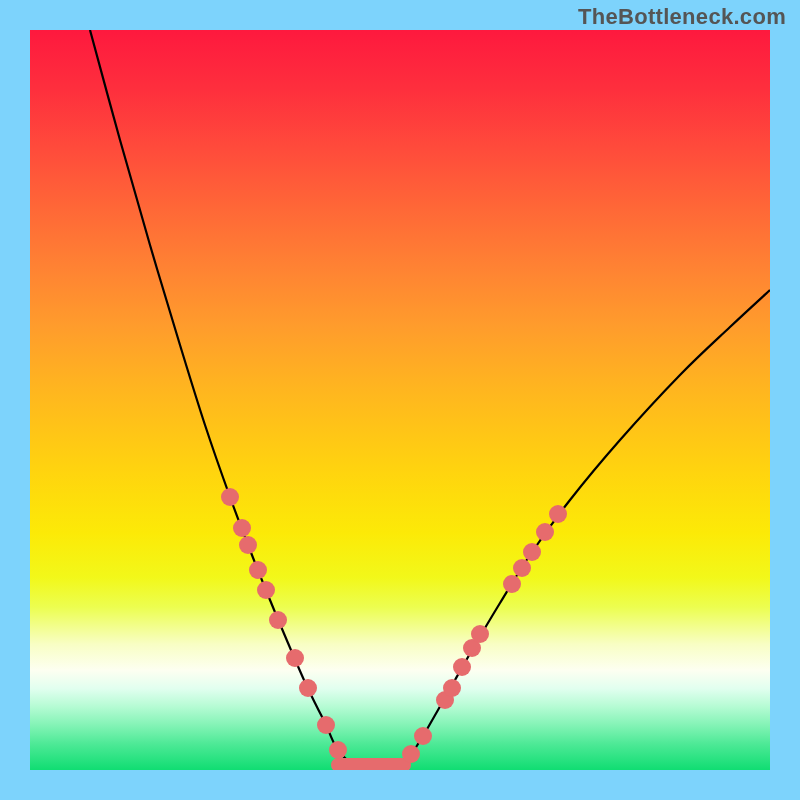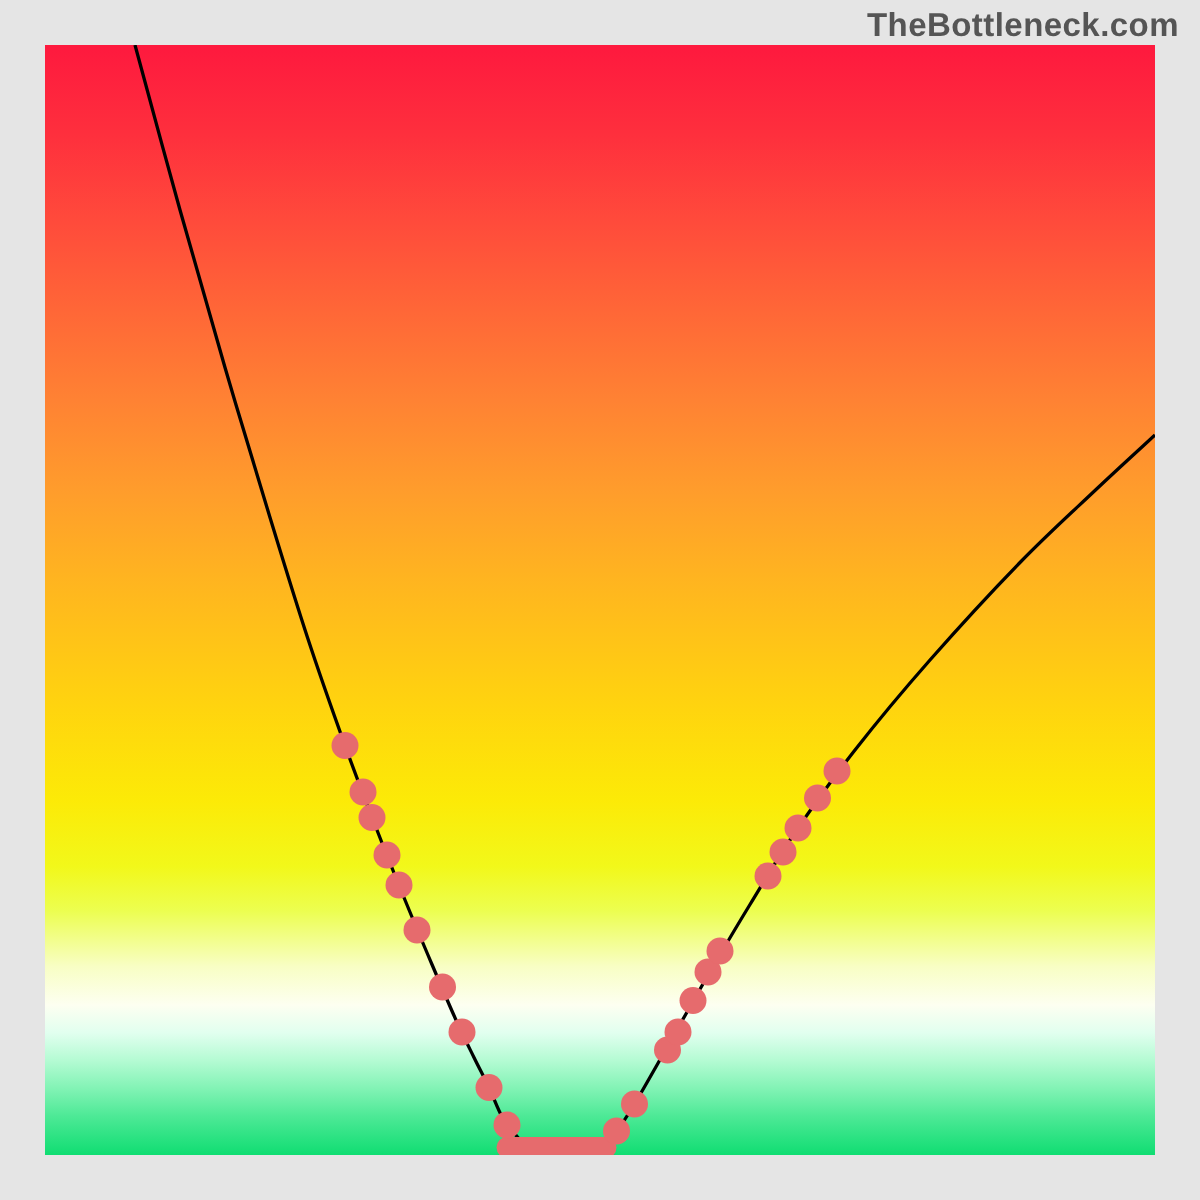--- a/index.html
+++ b/index.html
@@ -8,21 +8,21 @@
     width: 800px;
     height: 800px;
     background: #000;
     font-family: Arial, Helvetica, sans-serif;
     overflow: hidden;
   }
   .frame {
     position: relative;
     width: 800px;
     height: 800px;
-    background: #e5e5e5;
+    background: #7dd3fc;
   }
   .watermark {
     position: absolute;
     top: 4px;
     right: 14px;
     color: #555;
     font-size: 22px;
     font-weight: 600;
     letter-spacing: 0.3px;
     z-index: 10;

